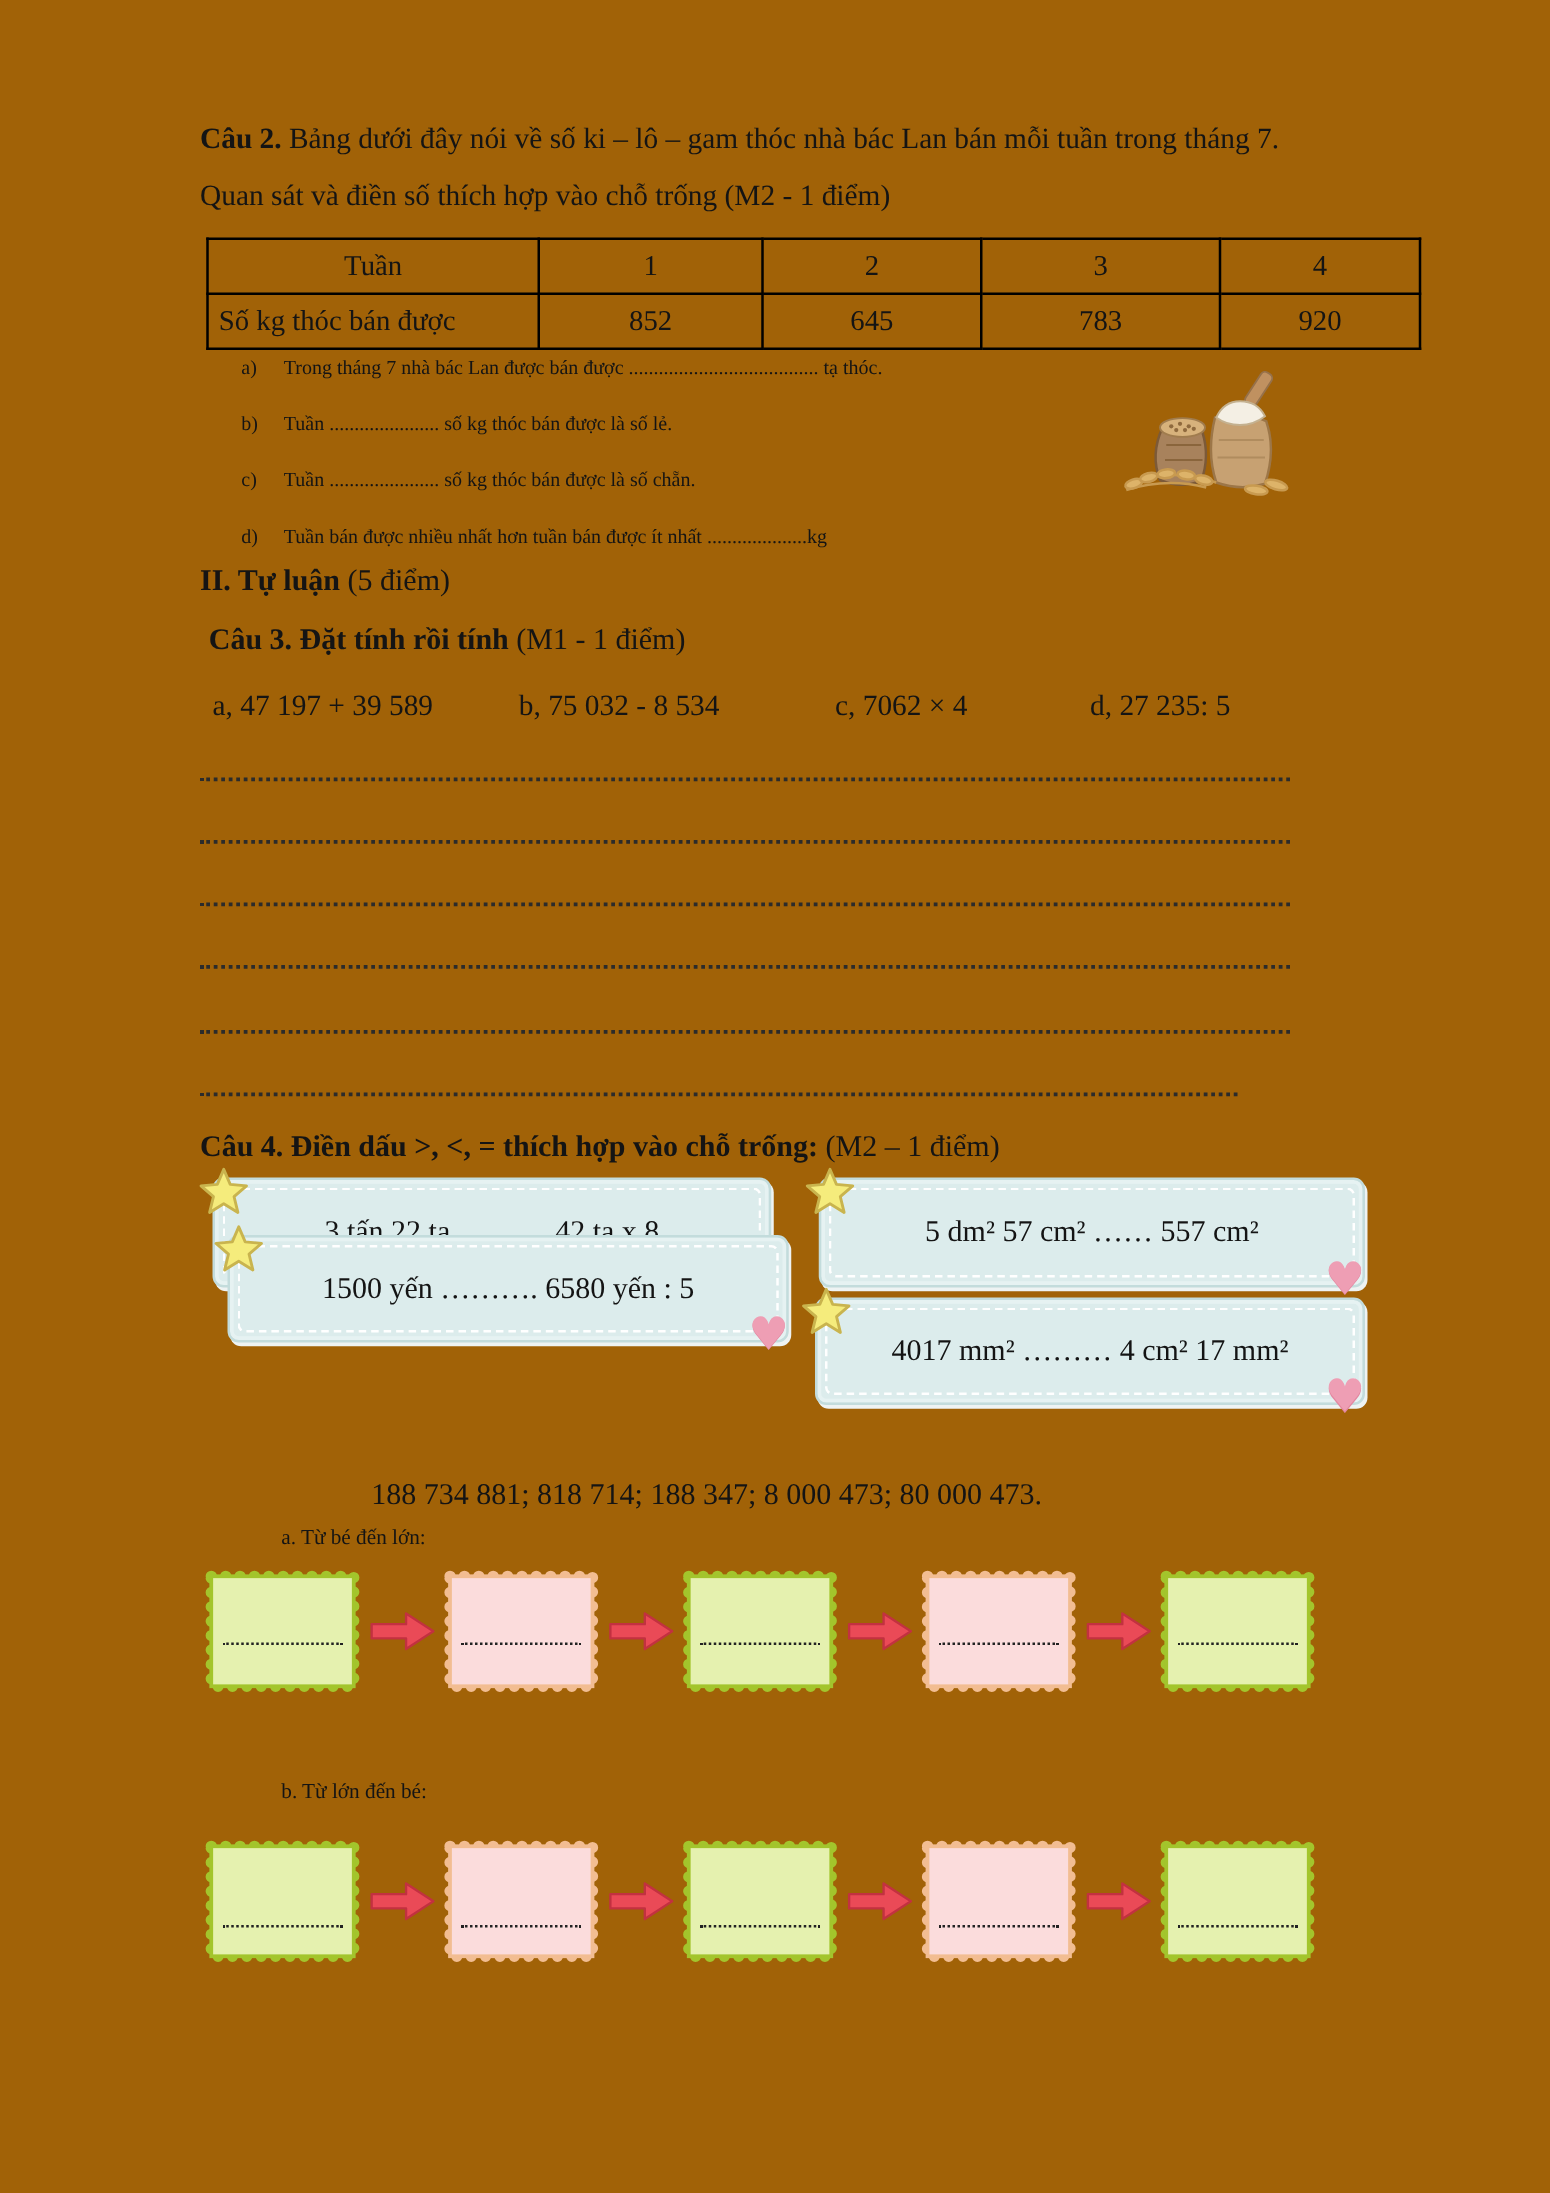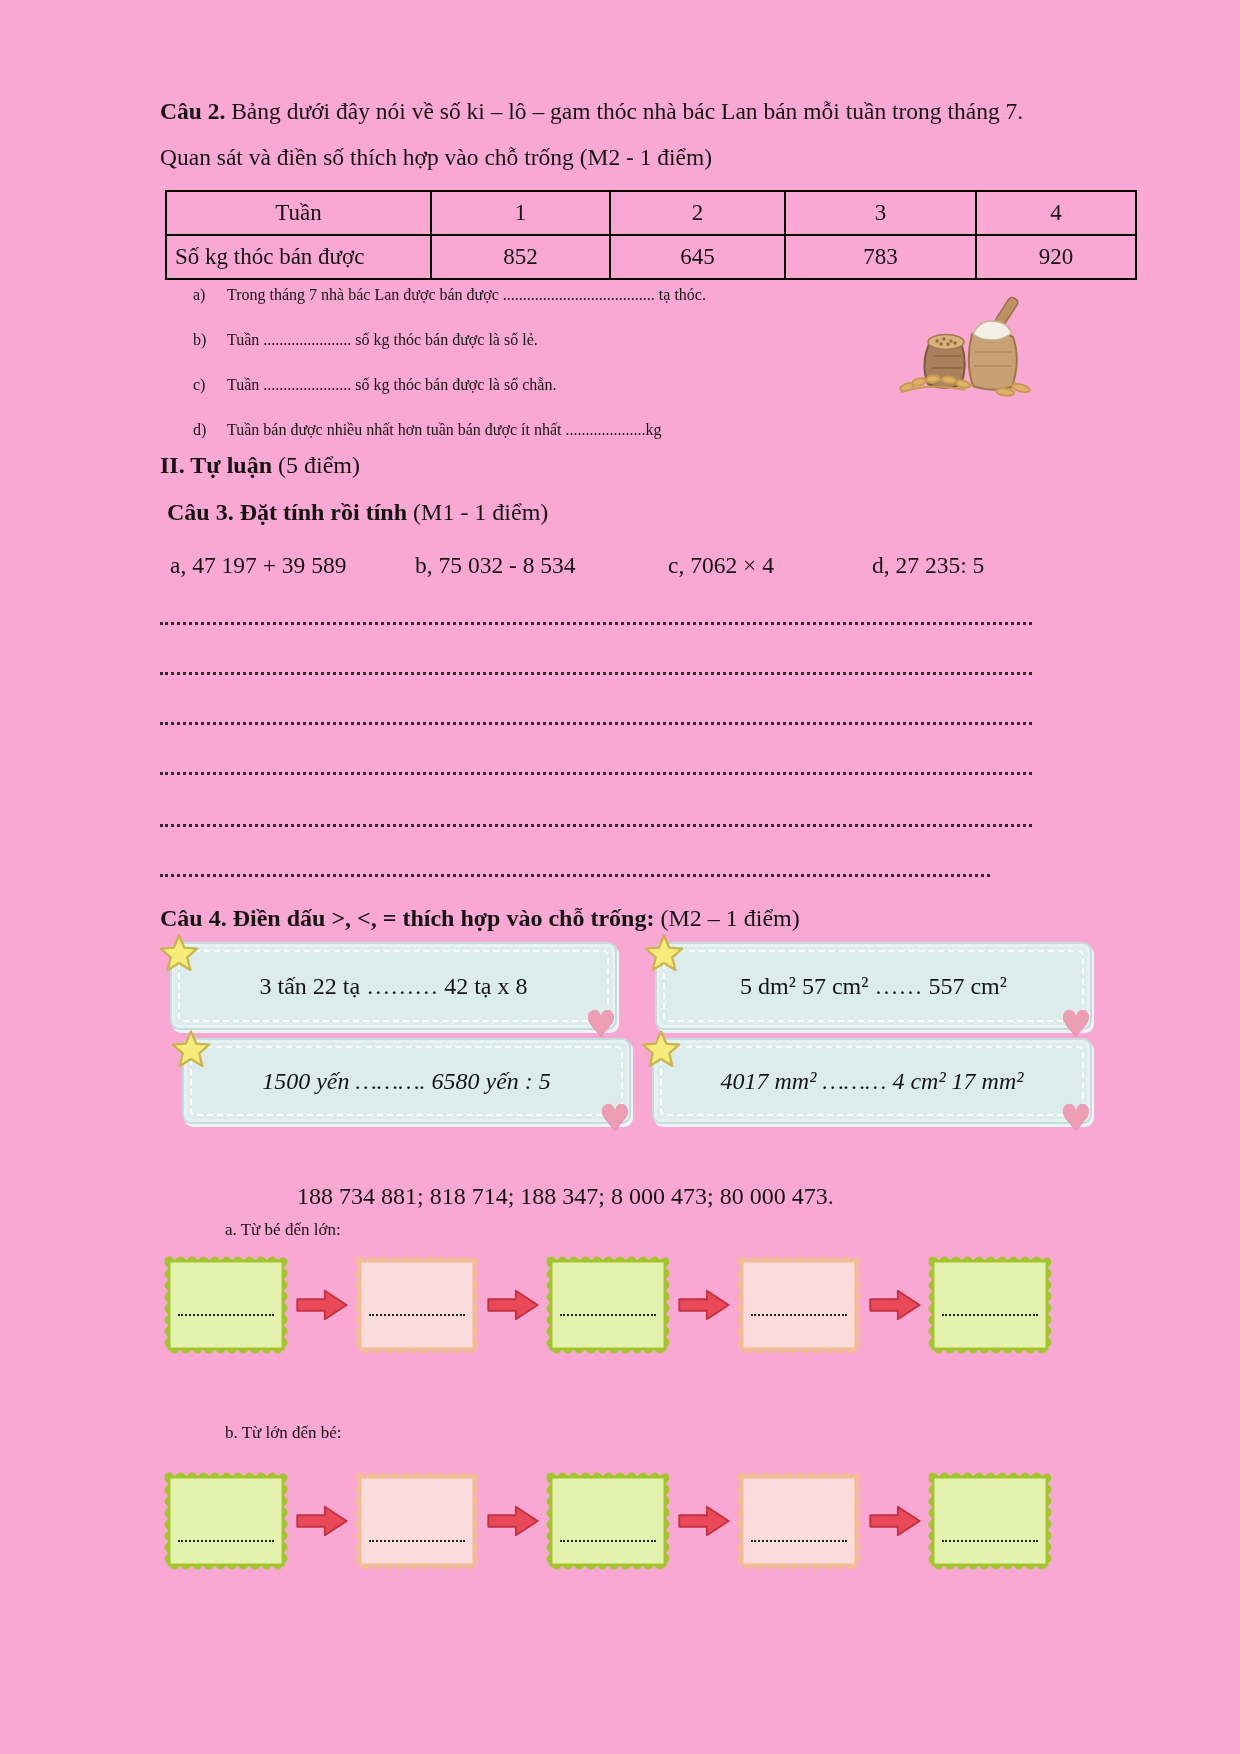--- a/index.html
+++ b/index.html
@@ -1,16 +1,16 @@
 <!DOCTYPE html>
 <html><head>
 <meta charset="utf-8">
 <style>
   html,body{margin:0;padding:0;background:#ffffff;}
-  .page{position:relative;width:1240px;height:1754px;background:#f9a8d4;
+  .page{position:relative;width:1240px;height:1754px;background:#a16207;
         font-family:"Liberation Serif", serif;color:#141414;overflow:hidden;}
   p{margin:0;}
   .abs{position:absolute;}
   .h{position:absolute;font-size:24px;line-height:30px;white-space:nowrap;}
   .h b{font-weight:bold;}
 
   
   .cau2-h{position:absolute;left:160px;top:88px;width:908px;font-size:23.5px;
           line-height:46px;white-space:normal;}
 
@@ -41,22 +41,22 @@
   .al6{top:874px;width:830px;}
 
   
   .cmp-box{position:absolute;background:#dcecec;border:2px solid #c3dcdc;border-radius:9px;
            box-shadow:2px 3px 0 #eef3f3, inset 0 0 0 3px #e6f2f2;}
   .cmp-box::before{content:"";position:absolute;inset:6px;border:2px dashed #ffffff;border-radius:6px;}
   .cmp-text{position:absolute;inset:0;display:flex;align-items:center;justify-content:center;
             font-size:24px;white-space:nowrap;text-align:center;}
   .cmp1{left:170px;top:942px;width:443px;height:84px;}
   .cmp2{left:655px;top:942px;width:433px;height:84px;}
-  .cmp3{left:182px;top:1038px;width:445px;height:82px;font-style:italic;}
-  .cmp4{left:652px;top:1038px;width:436px;height:82px;font-style:italic;}
+  .cmp3{left:182px;top:988px;width:445px;height:82px;}
+  .cmp4{left:652px;top:1038px;width:436px;height:82px;}
   .star{position:absolute;left:-16px;top:-12px;width:46px;height:46px;}
   .heart{position:absolute;right:-2px;bottom:-14px;font-size:36px;color:#ee9eb4;
          font-family:"DejaVu Sans", sans-serif;line-height:1;text-shadow:0 1px 0 #e387a0;}
 
   
   .nums{position:absolute;left:297px;top:1183px;font-size:24px;white-space:nowrap;}
   .subl{position:absolute;left:225px;font-size:17px;white-space:nowrap;}
   .sa{top:1220px;}.sb{top:1423px;}
 
   

